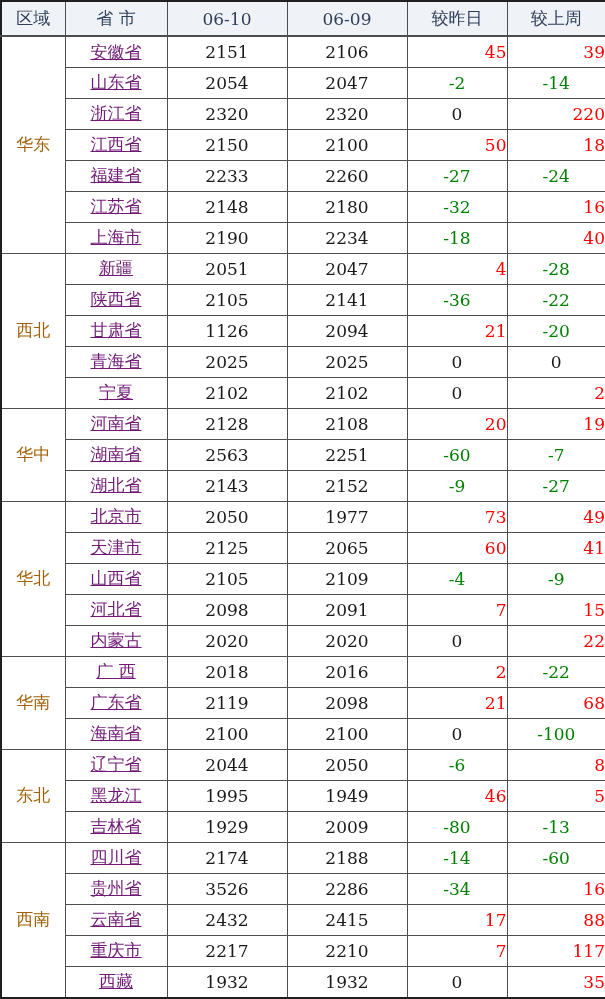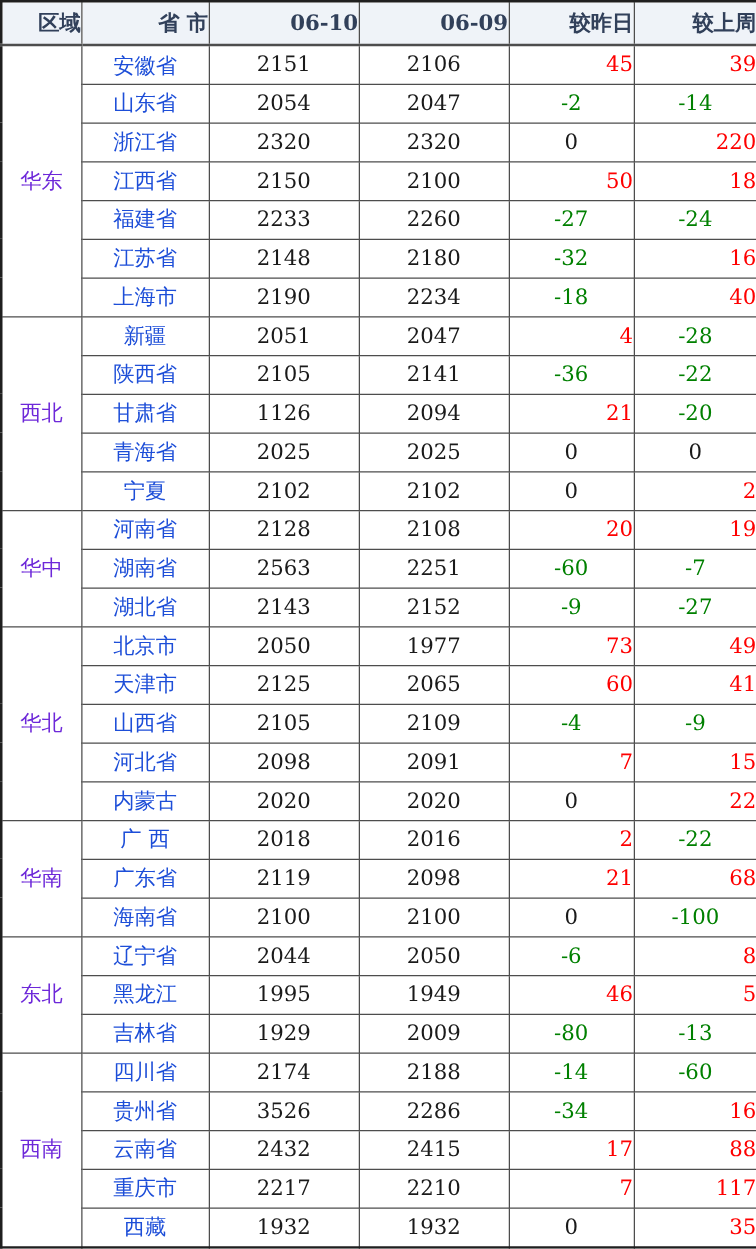--- a/index.html
+++ b/index.html
@@ -33,34 +33,34 @@
     vertical-align: middle;
     padding: 0;
     overflow: hidden;
   }
   table {
     border: 2px solid var(--border-strong);
   }
   thead th {
     background: var(--header-bg);
     color: var(--header-text);
-    font-weight: bold;
+    font-weight: normal;
     height: 33px;
     border-bottom: 2px solid var(--border);
-    text-align: right;
   }
   tbody td {
     background: #ffffff;
     height: 29px;
   }
   td.region-cell {
-    color: #6d28d9;
+    color: #a16207;
   }
   td.province-cell {
-    color: #1d4ed8;
+    color: #701a75;
+    text-decoration: underline;
   }
   td.price-cell {
     color: var(--neutral);
   }
   td.change-cell.pos  { color: var(--up); text-align: right; }
   td.change-cell.neg  { color: var(--down); }
   td.change-cell.zero { color: var(--neutral); }
 </style>
 </head>
 <body>

